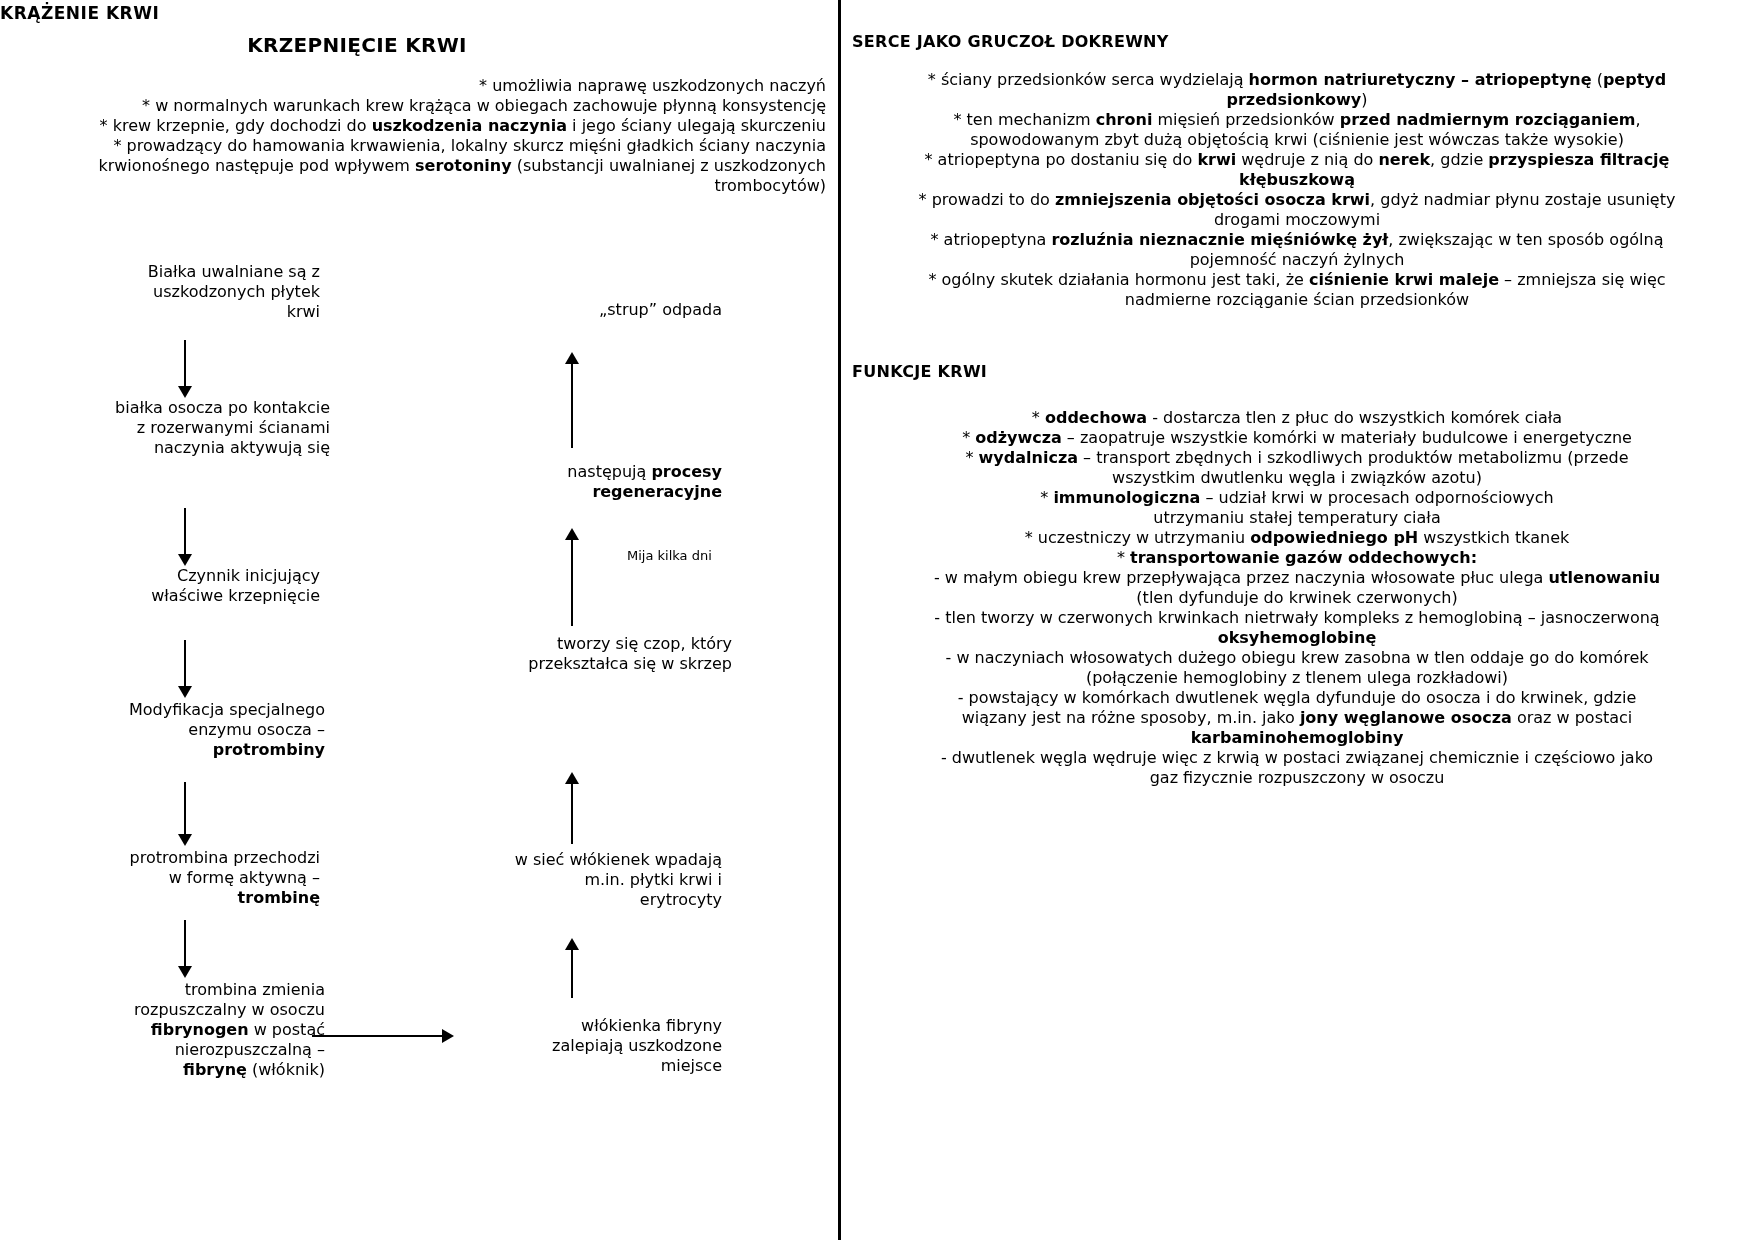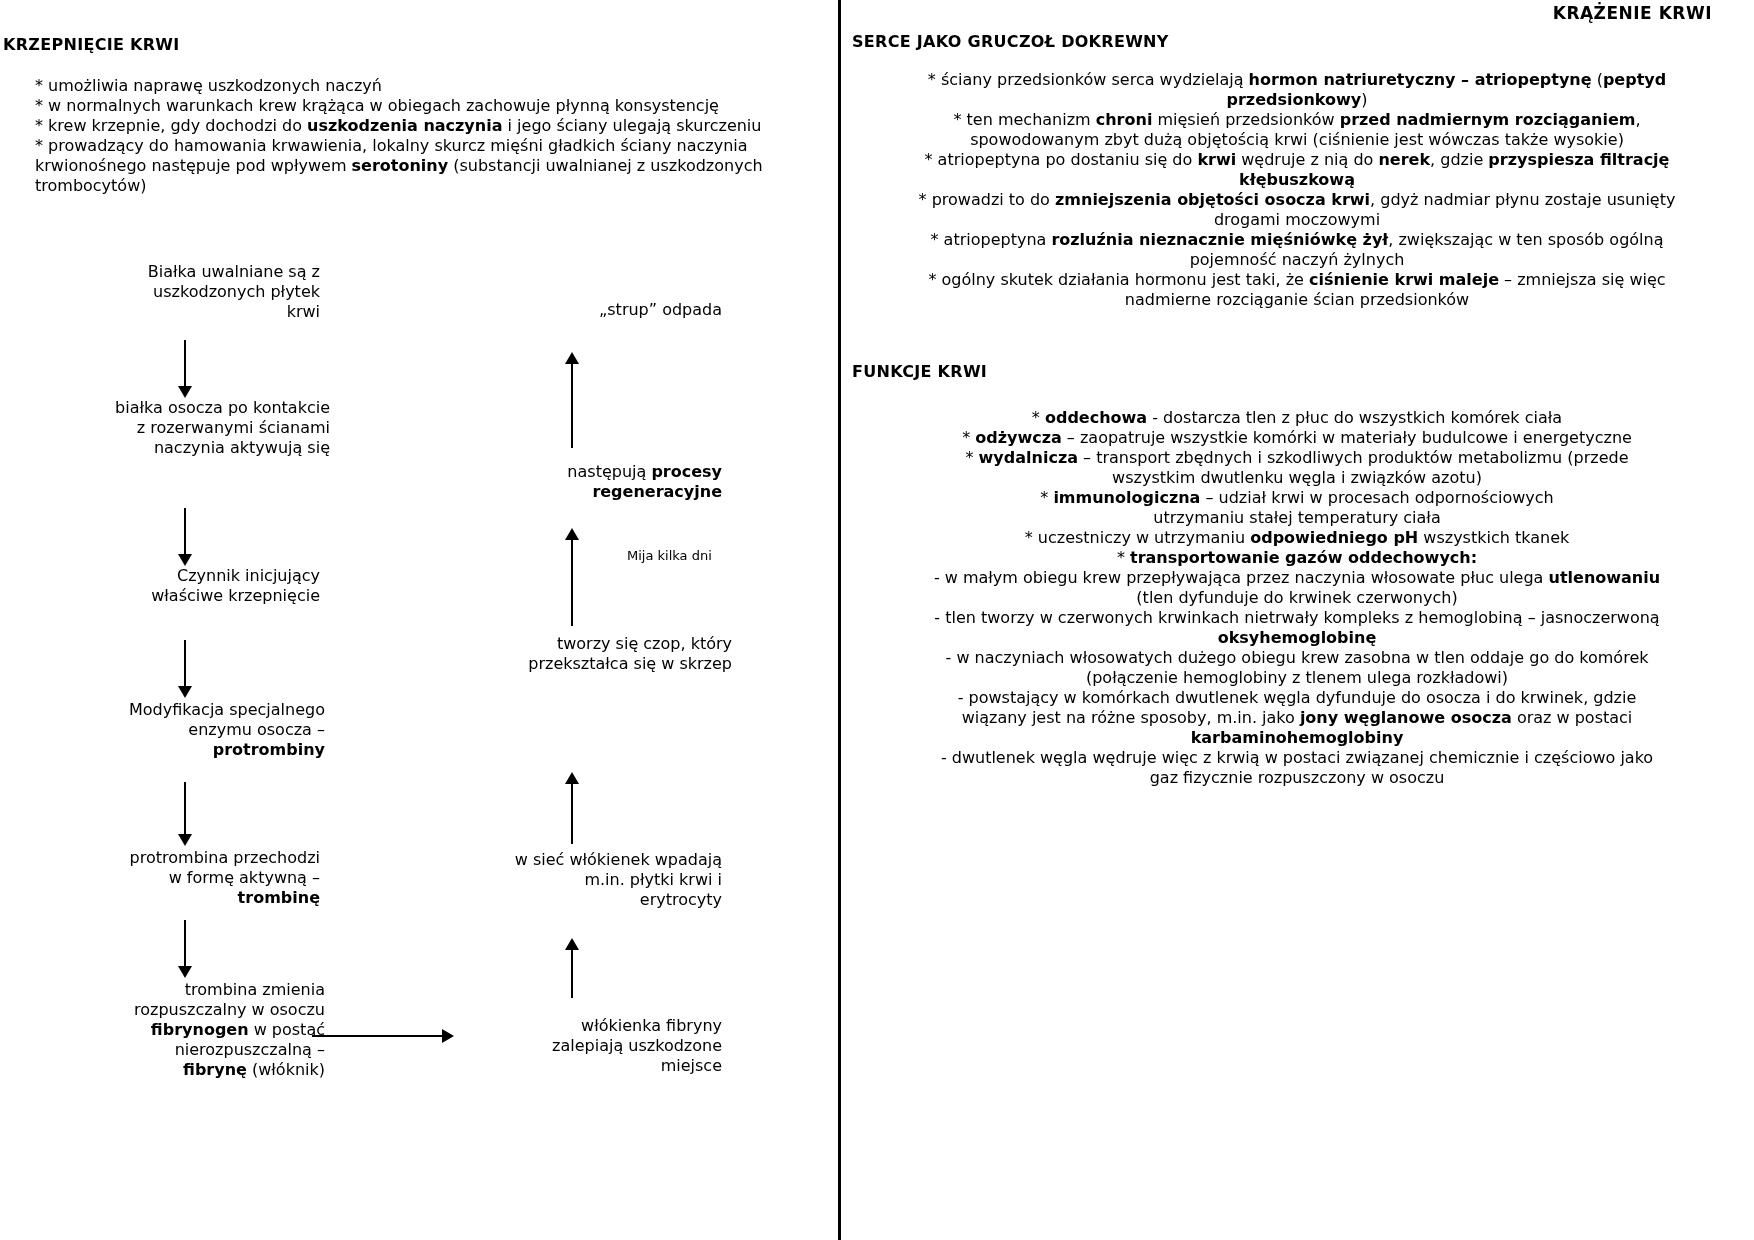--- a/index.html
+++ b/index.html
@@ -5,23 +5,23 @@
   html,body{margin:0;padding:0;background:#fff;}
   .page{
     position:relative;width:1754px;height:1240px;background:#ffffff;overflow:hidden;
     font-family:"DejaVu Sans","Liberation Sans",sans-serif;
     font-size:16px;line-height:20px;color:#000;
   }
   .b{font-weight:700;}
   .tline{white-space:nowrap;}
   .center .tline{white-space:nowrap;}
   .center{text-align:center;}
-  .page-title{position:absolute;top:3px;left:0;width:1712px;text-align:right;font-size:17px;font-weight:700;letter-spacing:.5px;}
-  .h-left{position:absolute;top:35px;left:3px;width:680px;font-size:16px;font-weight:700;letter-spacing:.3px;}
-  .intro{position:absolute;top:76px;left:35px;width:780px;text-align:left;}
+  .page-title{position:absolute;top:3px;left:0;width:1712px;text-align:left;font-size:17px;font-weight:700;letter-spacing:.5px;}
+  .h-left{position:absolute;top:35px;left:17px;width:680px;text-align:center;font-size:20px;font-weight:700;letter-spacing:.3px;}
+  .intro{position:absolute;top:76px;left:46px;width:780px;text-align:right;}
   .h-right{position:absolute;left:852px;width:600px;font-size:16px;font-weight:700;letter-spacing:.3px;}
   .para{position:absolute;left:852px;width:890px;text-align:center;}
   .divider{position:absolute;left:838px;top:0;width:3px;height:1240px;background:#000;}
   .fnode{position:absolute;text-align:right;}
   .mija{position:absolute;font-size:13px;white-space:nowrap;}
   
   .va{position:absolute;width:16px;}
   .va .shaft{position:absolute;left:7px;width:2px;background:#000;top:0;bottom:0;}
   .va.down .shaft{bottom:11px;}
   .va.down::after{content:"";position:absolute;bottom:0;left:1px;

